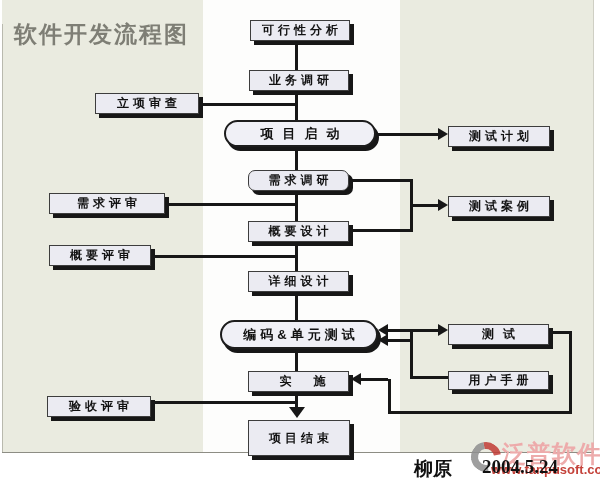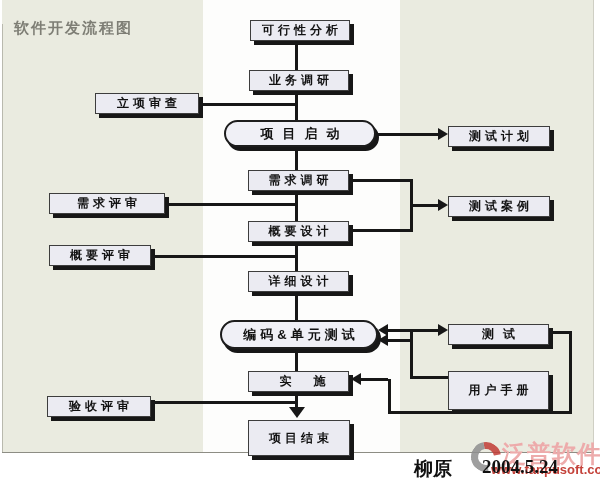--- a/index.html
+++ b/index.html
@@ -16,21 +16,21 @@
     font-family:"Liberation Sans","DejaVu Sans",sans-serif;
   }
   .bg-beige{position:absolute;left:2px;top:0;width:592px;height:452px;background:var(--beige);}
   .bg-whiteband{position:absolute;left:203px;top:0;width:197px;height:452px;background:#fdfdfc;}
   .frame-bottom{position:absolute;left:2px;top:452px;width:592px;height:1px;background:#8d8d84;}
   .frame-left{position:absolute;left:2px;top:24px;width:1px;height:428px;background:#b9b9ae;}
   .frame-right{position:absolute;left:593px;top:0;width:1px;height:452px;background:#cfcfc4;}
 
   .diagram-title{
     position:absolute;left:14px;top:19px;
-    font-size:15px;font-weight:bold;color:#7e7e75;letter-spacing:2px;white-space:nowrap;
+    font-size:23px;font-weight:bold;color:#7e7e75;letter-spacing:2px;white-space:nowrap;
   }
 
   .line{position:absolute;background:var(--ink);z-index:1;}
   .arr{position:absolute;width:0;height:0;z-index:1;}
   .arr-r{border-top:6px solid transparent;border-bottom:6px solid transparent;border-left:10px solid var(--ink);}
   .arr-l{border-top:6px solid transparent;border-bottom:6px solid transparent;border-right:10px solid var(--ink);}
   .arr-d{border-left:8px solid transparent;border-right:8px solid transparent;border-top:11px solid var(--ink);}
 
   .node{
     position:absolute;z-index:2;
@@ -121,21 +121,21 @@
 
   <div class="node" style="left:250px;top:20px;width:100px;height:21px;">
       <span>可行性分析</span>
     </div>
   <div class="node" style="left:249px;top:70px;width:100px;height:21px;">
       <span>业务调研</span>
     </div>
   <div class="node pill ls-mid" style="left:224px;top:120px;width:152px;height:27px;">
       <span>项目启动</span>
     </div>
-  <div class="node" style="left:248px;top:170px;width:101px;height:21px;">
+  <div class="node" style="left:248px;top:170px;width:101px;height:21px;border-radius:7px;">
       <span>需求调研</span>
     </div>
   <div class="node" style="left:248px;top:221px;width:101px;height:21px;">
       <span>概要设计</span>
     </div>
   <div class="node" style="left:248px;top:271px;width:101px;height:21px;">
       <span>详细设计</span>
     </div>
   <div class="node pill" style="left:220px;top:320px;width:158px;height:29px;">
       <span>编码&amp;单元测试</span>
@@ -162,21 +162,21 @@
 
   <div class="node" style="left:448px;top:126px;width:102px;height:21px;">
       <span>测试计划</span>
     </div>
   <div class="node" style="left:448px;top:196px;width:102px;height:21px;">
       <span>测试案例</span>
     </div>
   <div class="node ls-mid" style="left:448px;top:324px;width:101px;height:21px;">
       <span>测试</span>
     </div>
-  <div class="node" style="left:448px;top:371px;width:101px;height:39px;text-align:right;">
+  <div class="node" style="left:448px;top:371px;width:101px;height:19px;text-align:right;">
       <span>用户手册</span>
     </div>
 
   <div class="brand-icon"></div>
   <div class="brand-name">泛普软件</div>
   <div class="brand-url">www.fanpusoft.com</div>
 
   <div class="signature">
     <span>柳原</span>
     <span>2004.5.24</span>

